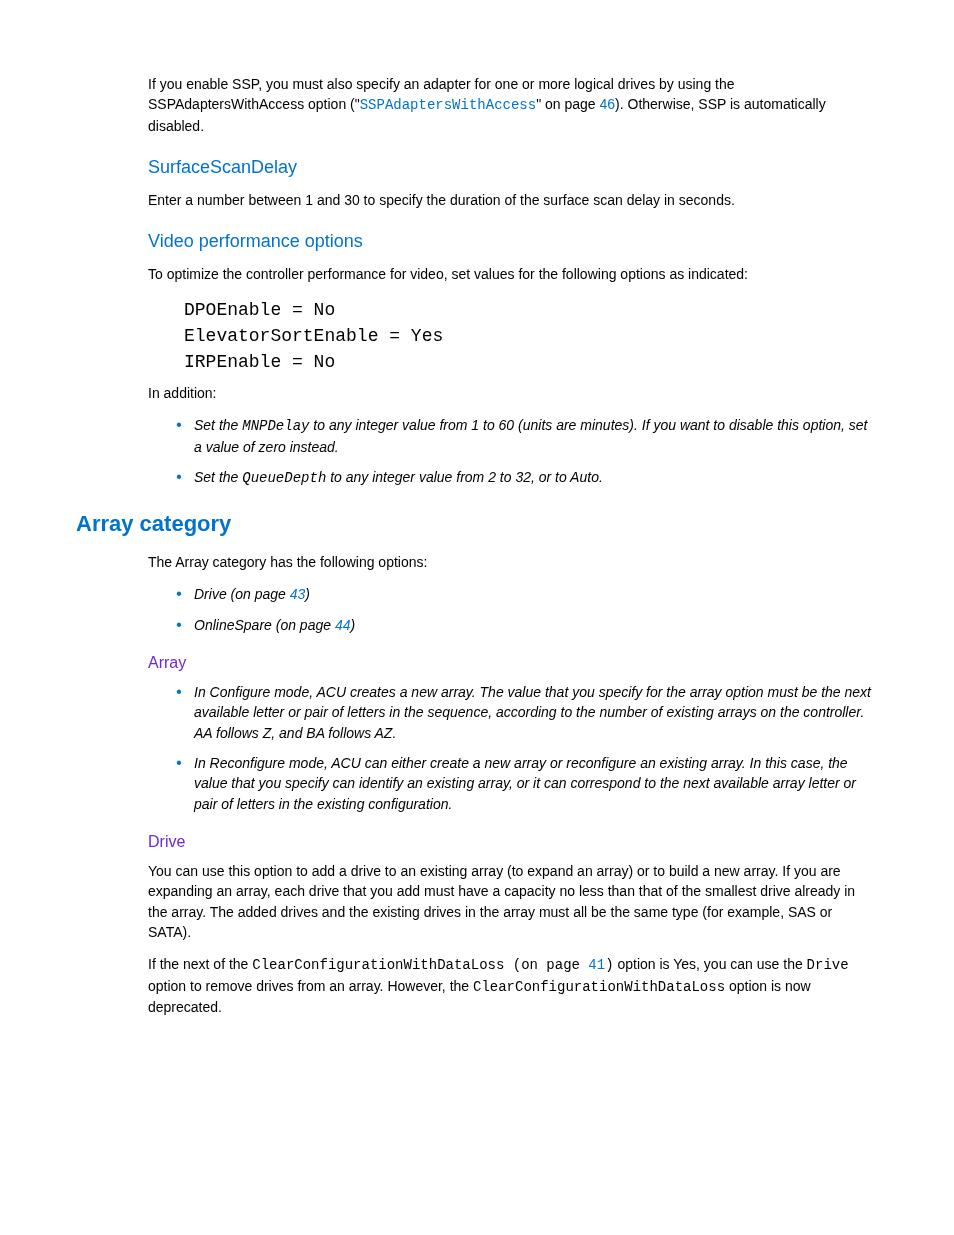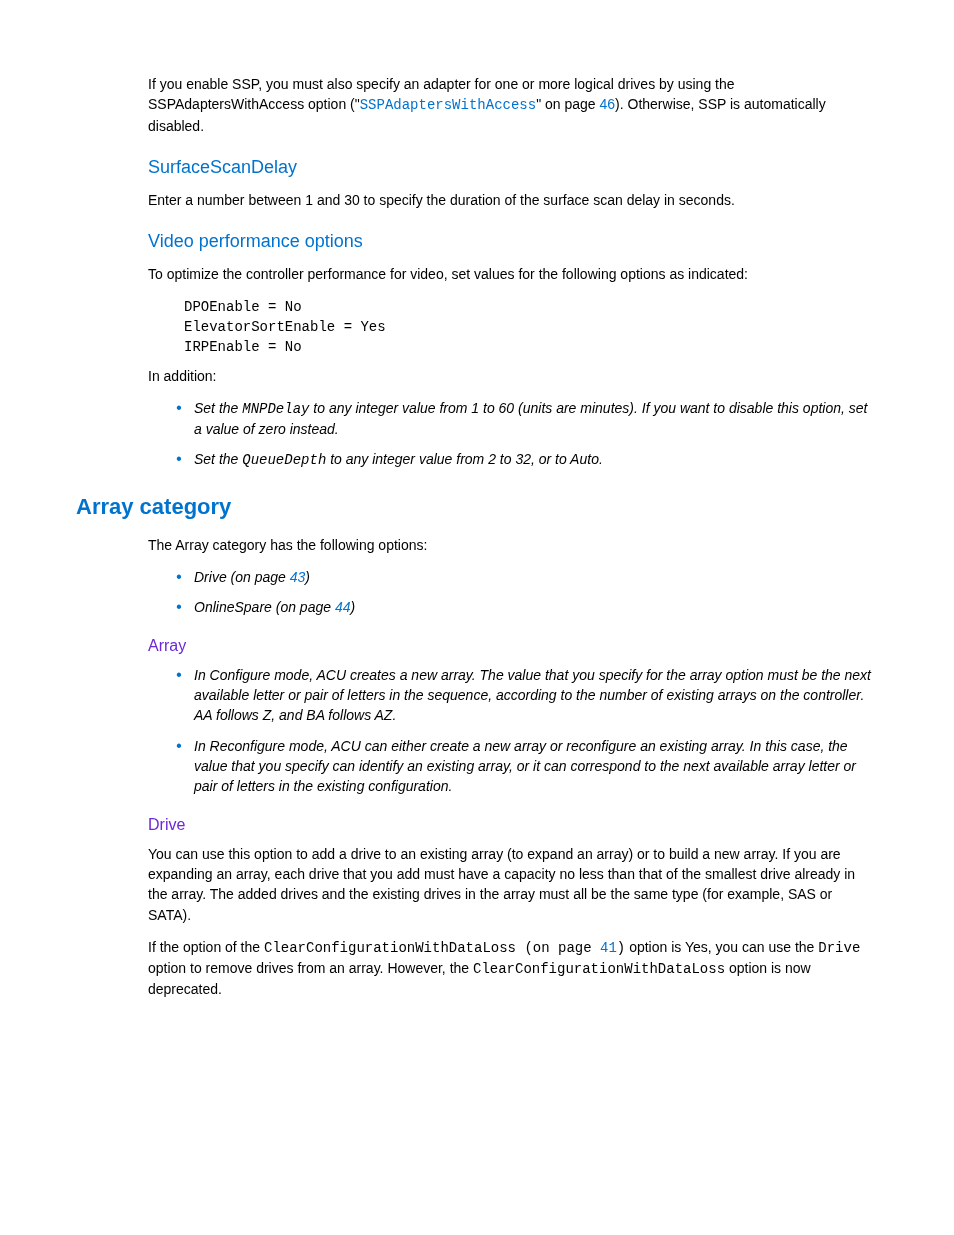--- a/index.html
+++ b/index.html
@@ -30,21 +30,21 @@
   .h4 {
     color: #6d28d9;
     font-size: 16px;
     font-weight: normal;
     margin: 16px 0 8px 0;
   }
   .link { color: #0073CF; text-align: right; }
   .mono { font-family: "Courier New", monospace; font-size: 14px; }
   .codeblock {
     font-family: "Courier New", monospace;
-    font-size: 14px;
+    font-size: 18px;
     margin: 4px 0 8px 36px;
     white-space: pre-line;
   }
   ul.bullets {
     list-style: none;
     padding-left: 28px;
     margin: 6px 0 12px 0;
   }
   ul.bullets > li {
     position: relative;
@@ -97,16 +97,16 @@
 
   <div class="h4">Array</div>
   <ul class="bullets">
     <li>In Configure mode, ACU creates a new array. The value that you specify for the array option must be the next available letter or pair of letters in the sequence, according to the number of existing arrays on the controller. AA follows Z, and BA follows AZ.</li>
     <li>In Reconfigure mode, ACU can either create a new array or reconfigure an existing array. In this case, the value that you specify can identify an existing array, or it can correspond to the next available array letter or pair of letters in the existing configuration.</li>
   </ul>
 
   <div class="h4">Drive</div>
   <p>You can use this option to add a drive to an existing array (to expand an array) or to build a new array. If you are expanding an array, each drive that you add must have a capacity no less than that of the smallest drive already in the array. The added drives and the existing drives in the array must all be the same type (for example, SAS or SATA).</p>
   <p>
-    <span>If the option of the </span><span class="mono"><span>ClearConfigurationWithDataLoss (on page </span><span class="link">41</span><span>)</span></span><span> option is Yes, you can use the </span><span class="mono">Drive</span><span> option to remove drives from an array. However, the </span><span class="mono">ClearConfigurationWithDataLoss</span><span> option is now deprecated.</span>
+    <span>If the next of the </span><span class="mono"><span>ClearConfigurationWithDataLoss (on page </span><span class="link">41</span><span>)</span></span><span> option is Yes, you can use the </span><span class="mono">Drive</span><span> option to remove drives from an array. However, the </span><span class="mono">ClearConfigurationWithDataLoss</span><span> option is now deprecated.</span>
   </p>
 
 </div>
 
 </body></html>

